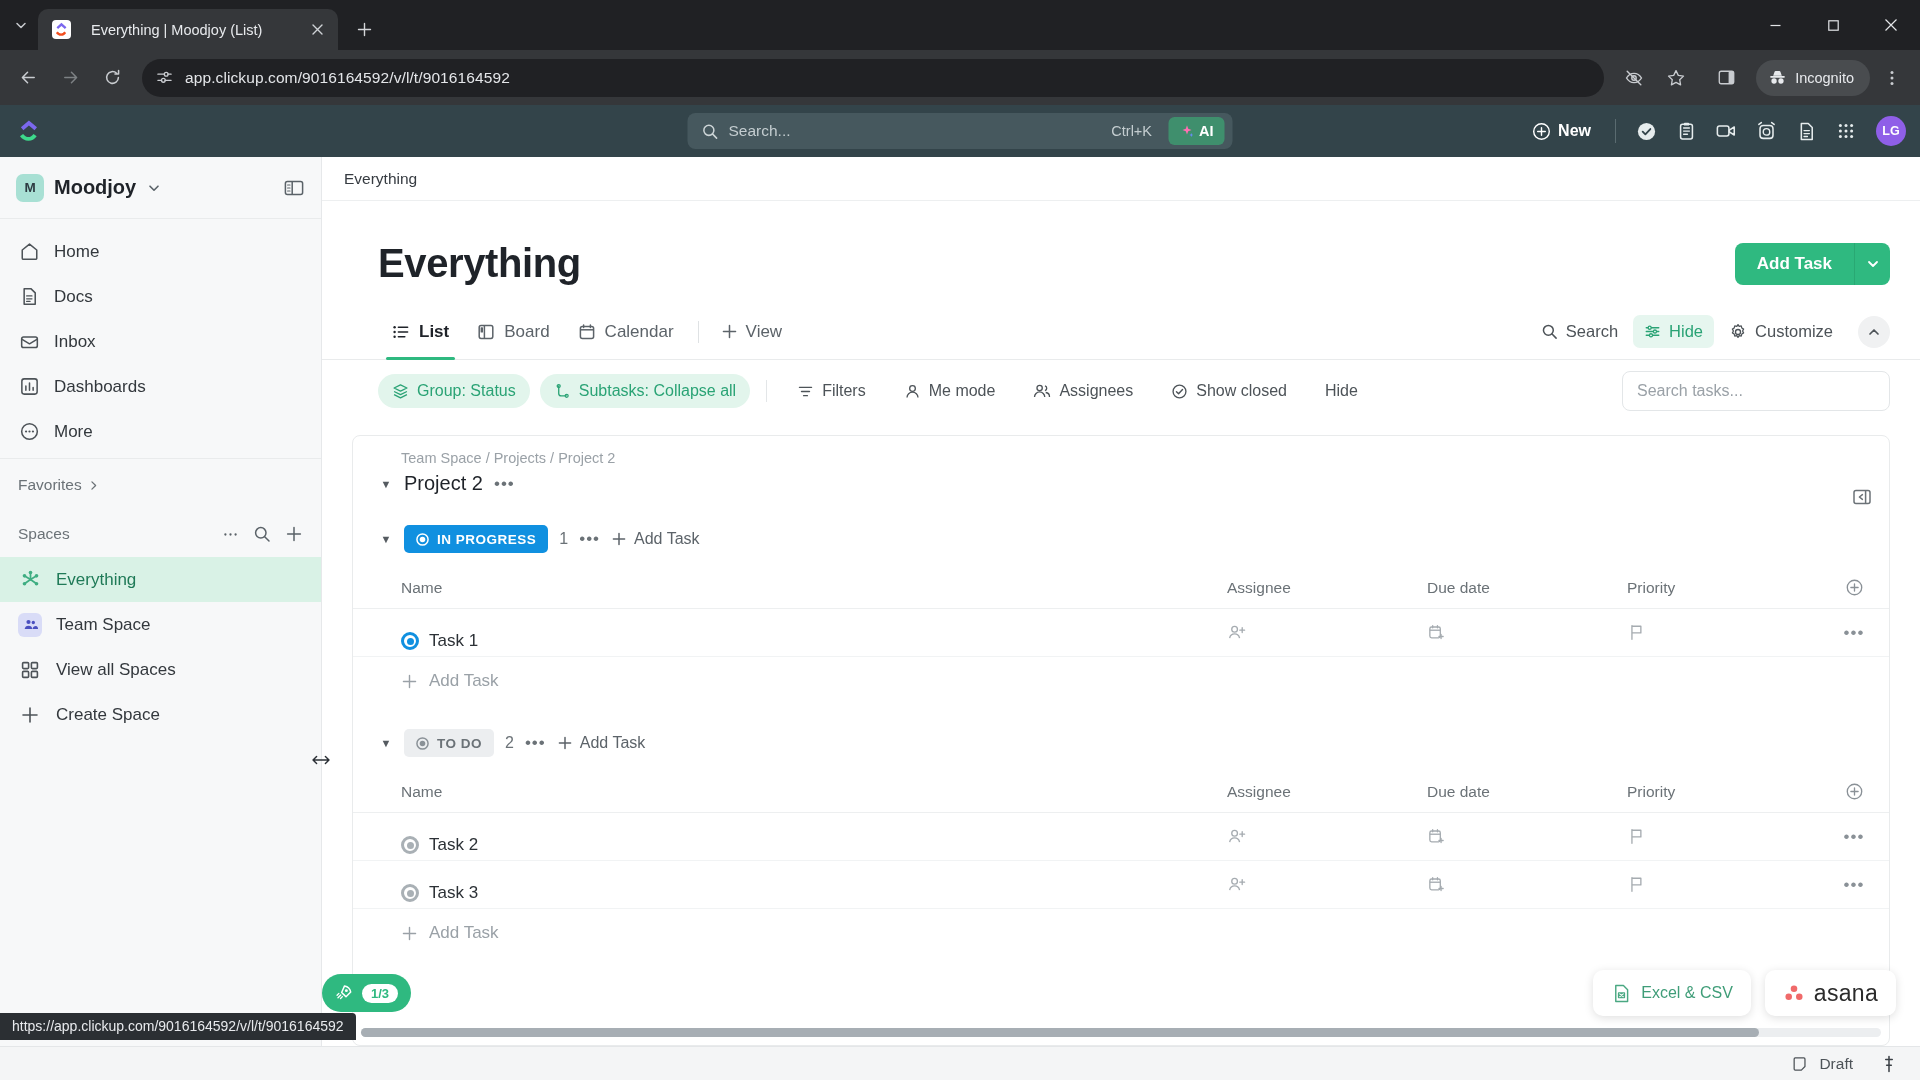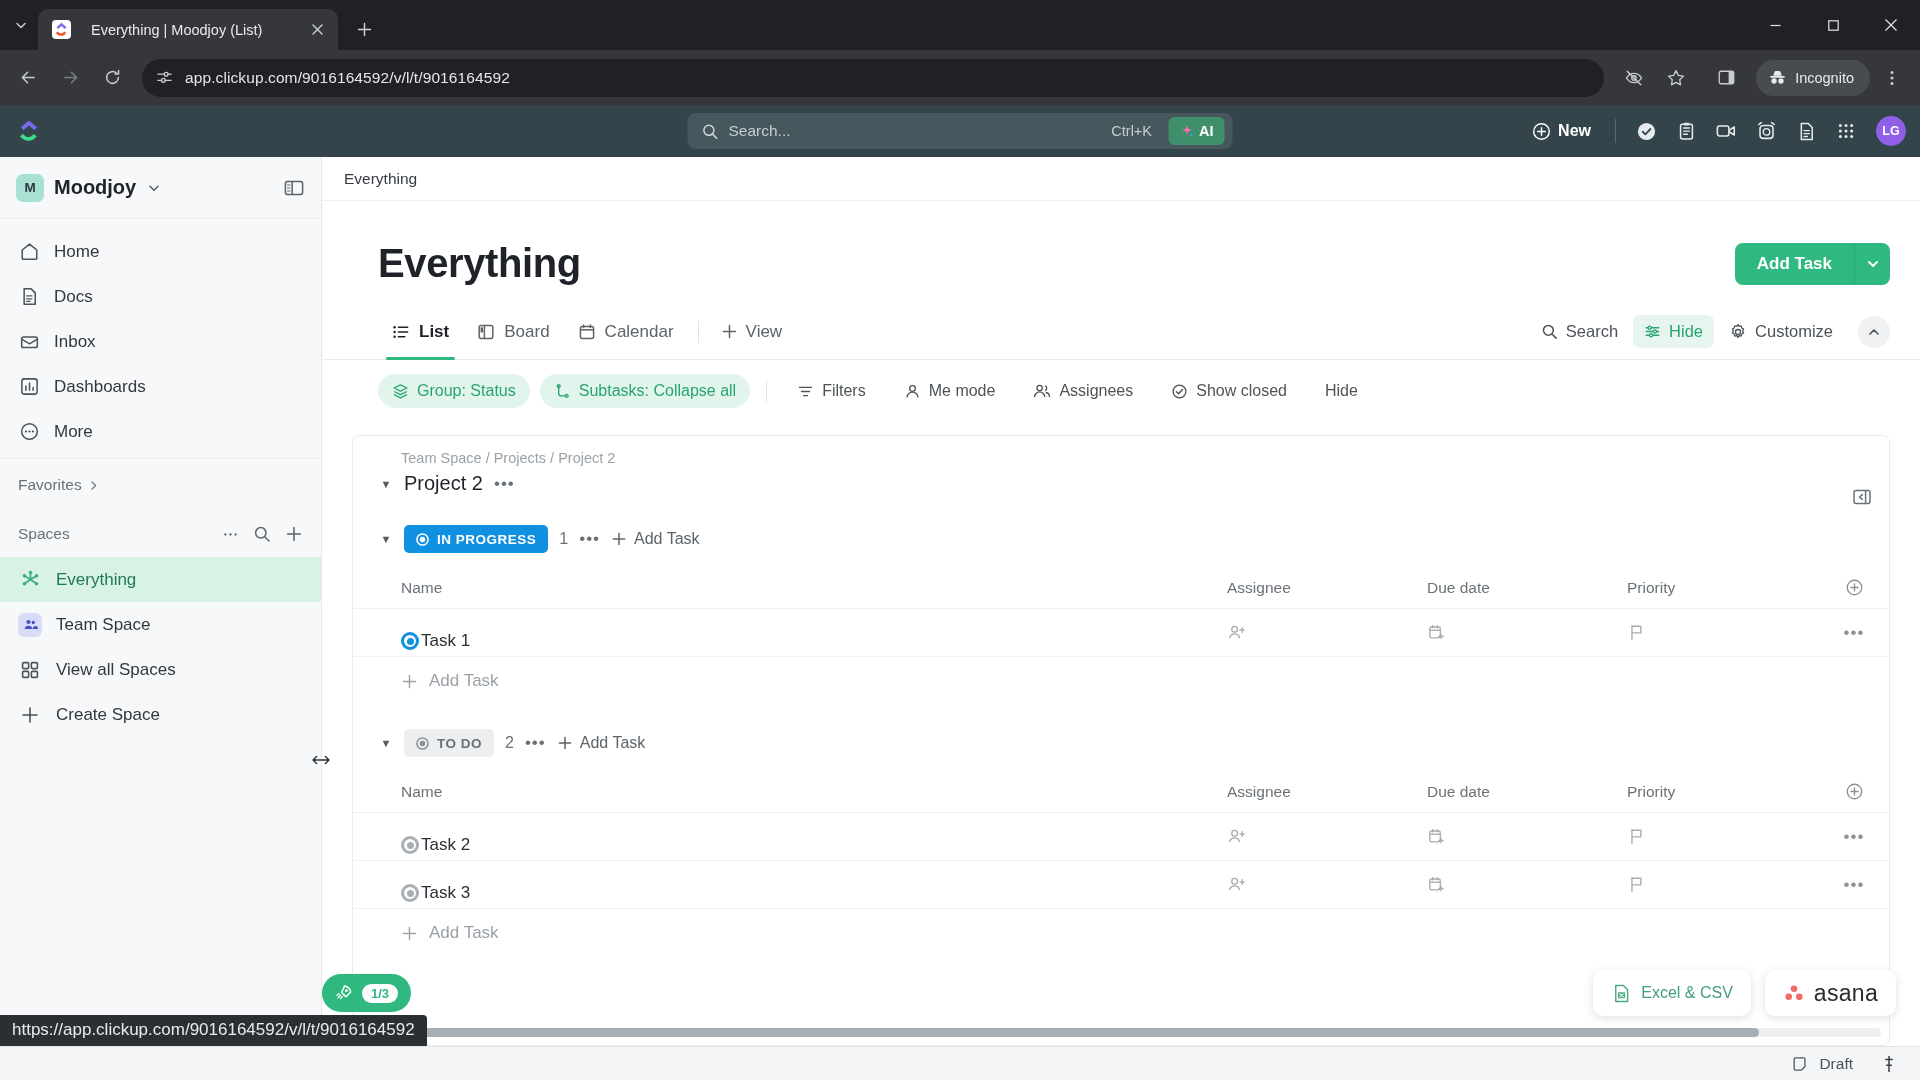--- a/index.html
+++ b/index.html
@@ -272,21 +272,21 @@
   .th.name { flex: 1; }
   .th.assignee { width: 200px; }
   .th.due { width: 200px; }
   .th.prio { width: 210px; }
   .th.plus { width: 34px; display: flex; justify-content: center; color: #8a9197; }
 
   .trow {
     display: flex; align-items: center; height: 48px; border-bottom: 1px solid #f1f3f4;
     padding-left: 48px; padding-right: 18px;
   }
-  .tc-name { flex: 1; display: flex; align-items: center; gap: 2px; margin-top: 17px; }
+  .tc-name { flex: 1; display: flex; align-items: center; gap: 10px; margin-top: 17px; }
   .tc-assignee { width: 200px; color: #a5abb0; display: flex; }
   .tc-due { width: 200px; color: #a5abb0; display: flex; }
   .tc-prio { width: 210px; color: #a5abb0; display: flex; }
   .tc-more { width: 34px; display: flex; justify-content: center; color: #8a9197; font-size: 17px; letter-spacing: 1px; }
   .task-name { font-size: 17px; color: #2c3136; font-weight: 500; }
   .st-dot { width: 18px; height: 18px; border-radius: 50%; display: flex; align-items: center; justify-content: center; }
   .st-dot.blue { border: 3px solid #1090e0; }
   .st-dot.blue::after { content:''; width:7px; height:7px; border-radius:50%; background:#1090e0; }
   .st-dot.grey { border: 3px solid #a9b0b5; }
   .st-dot.grey::after { content:''; width:7px; height:7px; border-radius:50%; background:#a9b0b5; }
@@ -326,22 +326,22 @@
   }
 
   
   .statusbar {
     height: 34px; background: #f4f5f6; border-top: 1px solid #e4e6e8;
     display: flex; align-items: center; padding: 0 22px; flex: 0 0 34px;
     position: relative;
   }
   .sb-right { margin-left: auto; display: flex; align-items: center; gap: 9px; color: #4d5358; font-size: 15.5px; }
   .link-toast {
-    position: absolute; left: 0; bottom: 34px; background: #2b2f33; color: #e8eaed;
-    font-size: 17px; padding: 5px 12px 6px 12px; border-radius: 0 4px 0 0; z-index: 30;
+    position: absolute; left: 0; bottom: 40px; background: #2b2f33; color: #e8eaed;
+    font-size: 14px; padding: 5px 12px 6px 12px; border-radius: 0 4px 0 0; z-index: 30;
   }
   .pin-icon { margin-left: 18px; color: #3b4046; }
   svg { display: block; }
 </style>
 </head>
 <body>
 
 <div class="browser">
 
   <div class="tabstrip">
@@ -888,20 +888,23 @@
               <svg width="17" height="17" viewBox="0 0 18 18">
                   <circle cx="9" cy="9" r="6.8" stroke="currentColor" stroke-width="1.4" fill="none"></circle>
                   <path d="M5.8 9.2 L8 11.4 L12.2 6.8" stroke="currentColor" stroke-width="1.5" fill="none" stroke-linecap="round" stroke-linejoin="round"></path>
                 </svg>
             </span>
             <span>Show closed</span>
           </div>
           <div class="chip">
             <span>Hide</span>
           </div>
+          <div class="search-tasks">
+            <span>Search tasks...</span>
+          </div>
         </div>
 
         <div class="list-area">
           <div class="list-card">
 
             <div class="grp-crumb">Team Space / Projects / Project 2</div>
             <div class="grp-title-row">
               <span class="caret-dn">▼</span>
               <span class="grp-title">Project 2</span>
               <span class="grp-dots">•••</span>

